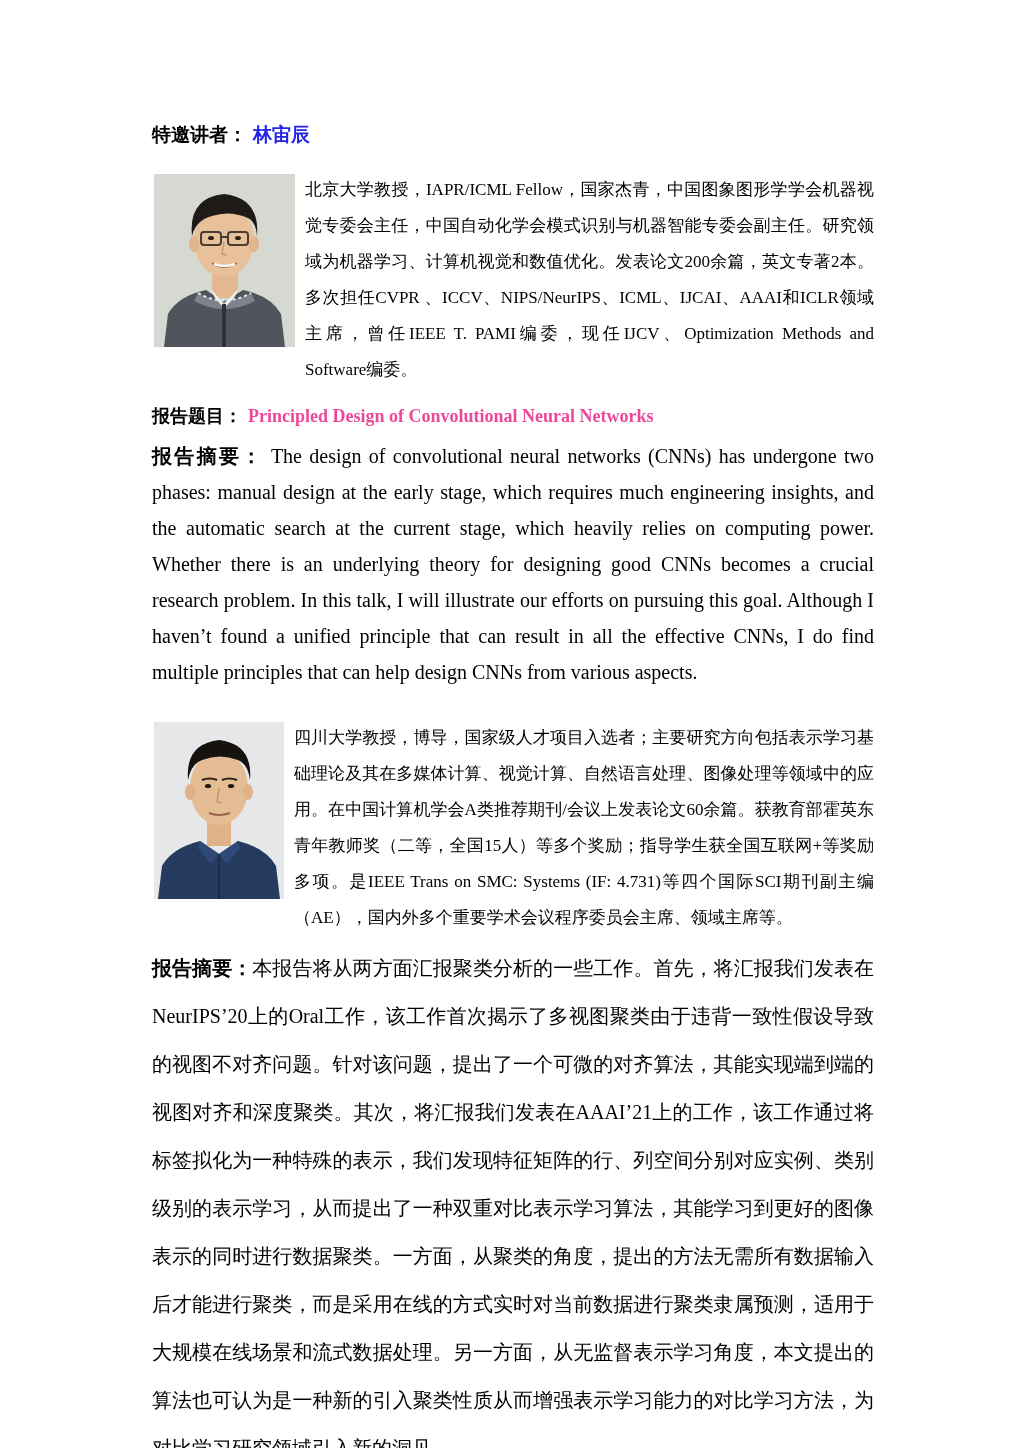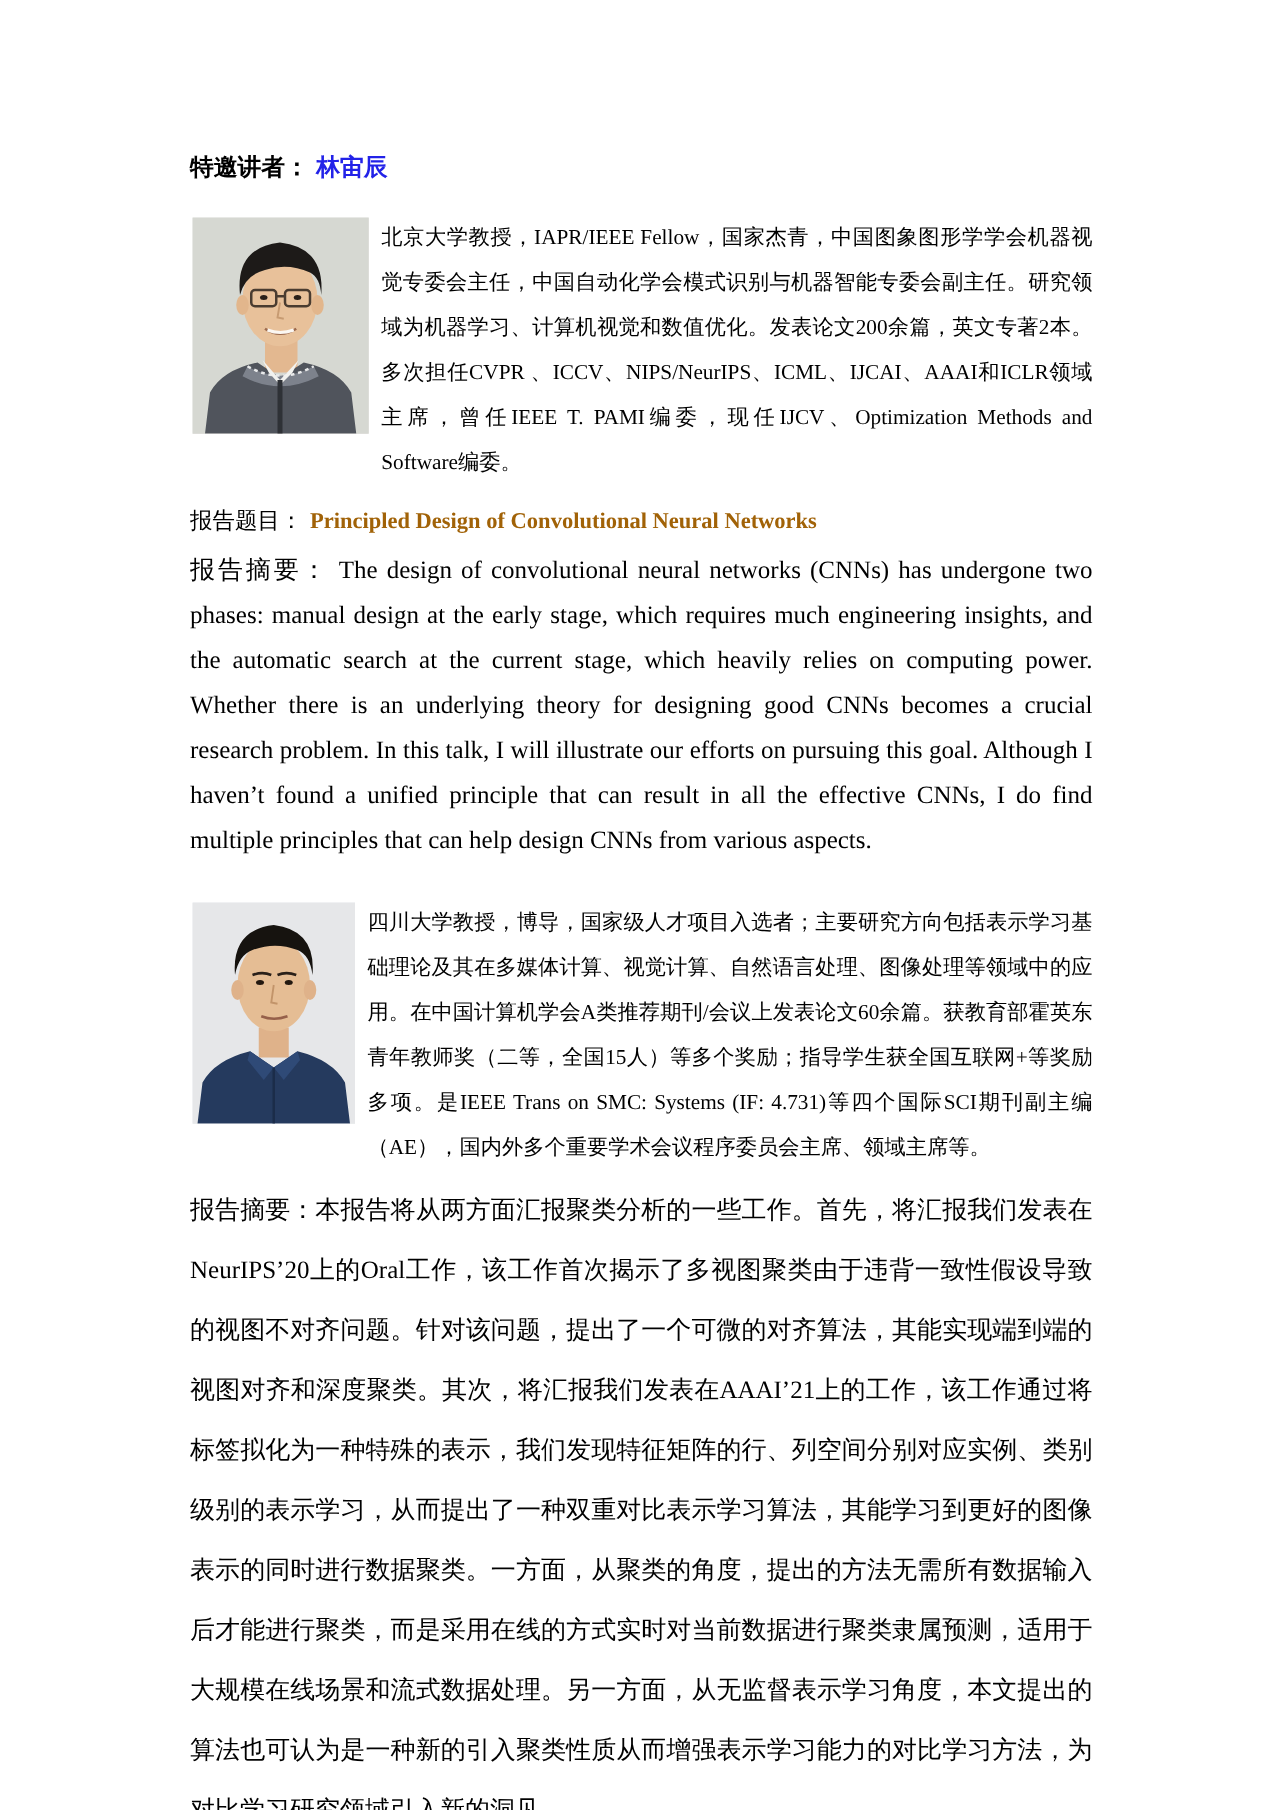--- a/index.html
+++ b/index.html
@@ -48,25 +48,25 @@
   .talk-title-line {
     clear: both;
     font-size: 18px;
     line-height: 28px;
     margin-top: 14px;
     text-align: left;
   }
   .talk-title-line .label,
   .abstract .label {
     font-family: "Liberation Sans", "DejaVu Sans", sans-serif;
-    font-weight: normal;
+    font-weight: bold;
     color: #000000;
   }
   .talk-title-line .talk-title {
-    color: #a16207;
+    color: #ec4899;
     font-weight: bold;
     margin-left: 6px;
     text-decoration: none;
   }
   .abstract {
     font-size: 20px;
     text-align: justify;
     margin-top: 8px;
   }
   .abstract-en { line-height: 36px; }
@@ -112,21 +112,21 @@
           <line x1="67" y1="63" x2="74" y2="63" stroke="#4a3c30" stroke-width="2"></line>
 
           <ellipse cx="57" cy="64" rx="3" ry="2" fill="#2a2019"></ellipse>
           <ellipse cx="84" cy="64" rx="3" ry="2" fill="#2a2019"></ellipse>
 
           <path d="M70 68 L68 80 L73 81" stroke="#c79b72" stroke-width="1.5" fill="none"></path>
           <path d="M58 89 Q70 97 83 89" stroke="#9c6a4e" stroke-width="2" fill="none"></path>
           <path d="M60 90 Q70 94 81 90" stroke="#fbf7f2" stroke-width="2.5" fill="none"></path>
         </svg>
       </div>
-      <p class="bio">北京大学教授，IAPR/IEEE Fellow，国家杰青，中国图象图形学学会机器视觉专委会主任，中国自动化学会模式识别与机器智能专委会副主任。研究领域为机器学习、计算机视觉和数值优化。发表论文200余篇，英文专著2本。多次担任CVPR 、ICCV、NIPS/NeurIPS、ICML、IJCAI、AAAI和ICLR领域主席，曾任IEEE T. PAMI编委，现任IJCV、Optimization Methods and Software编委。</p>
+      <p class="bio">北京大学教授，IAPR/ICML Fellow，国家杰青，中国图象图形学学会机器视觉专委会主任，中国自动化学会模式识别与机器智能专委会副主任。研究领域为机器学习、计算机视觉和数值优化。发表论文200余篇，英文专著2本。多次担任CVPR 、ICCV、NIPS/NeurIPS、ICML、IJCAI、AAAI和ICLR领域主席，曾任IEEE T. PAMI编委，现任IJCV、Optimization Methods and Software编委。</p>
     </div>
 
     <p class="talk-title-line">
       <span class="label">报告题目：</span><span class="talk-title">Principled Design of Convolutional Neural Networks</span>
     </p>
 
     <p class="abstract abstract-en">
       <span class="label">报告摘要：</span> <span>The design of convolutional neural networks (CNNs) has undergone two phases: manual design at the early stage, which requires much engineering insights, and the automatic search at the current stage, which heavily relies on computing power. Whether there is an underlying theory for designing good CNNs becomes a crucial research problem. In this talk, I will illustrate our efforts on pursuing this goal. Although I haven’t found a unified principle that can result in all the effective CNNs, I do find multiple principles that can help design CNNs from various aspects.</span>
     </p>
   </section>

